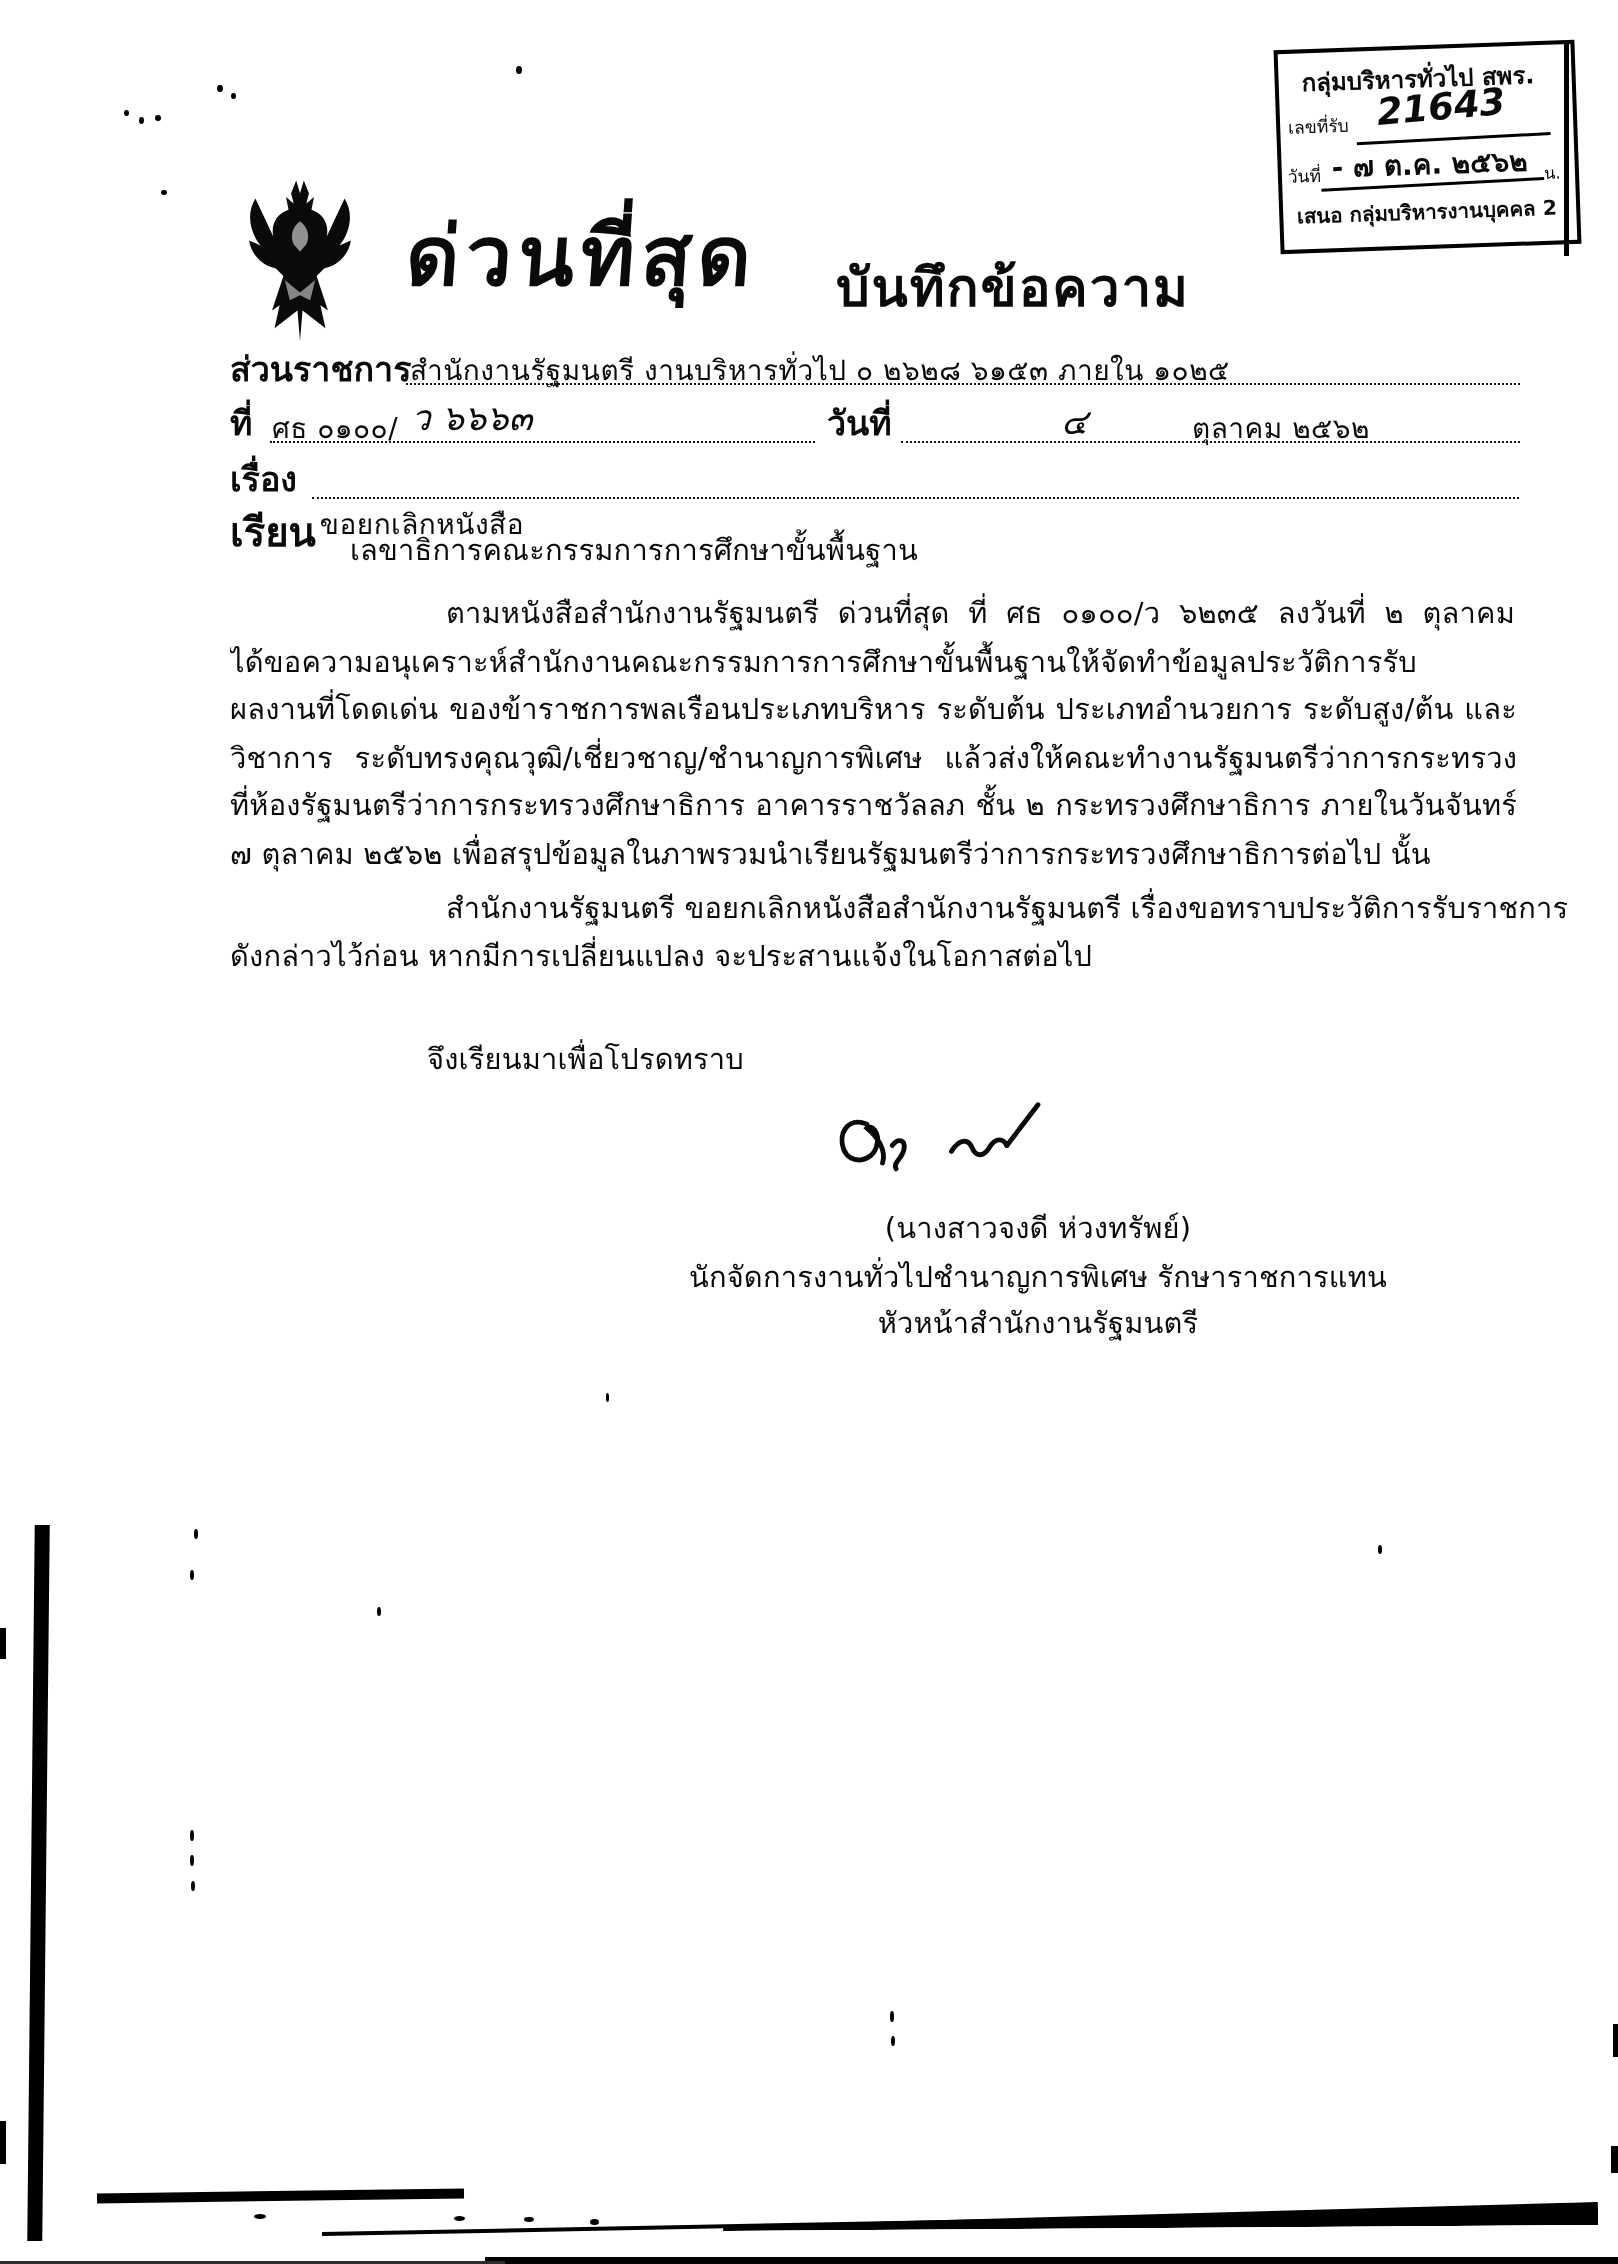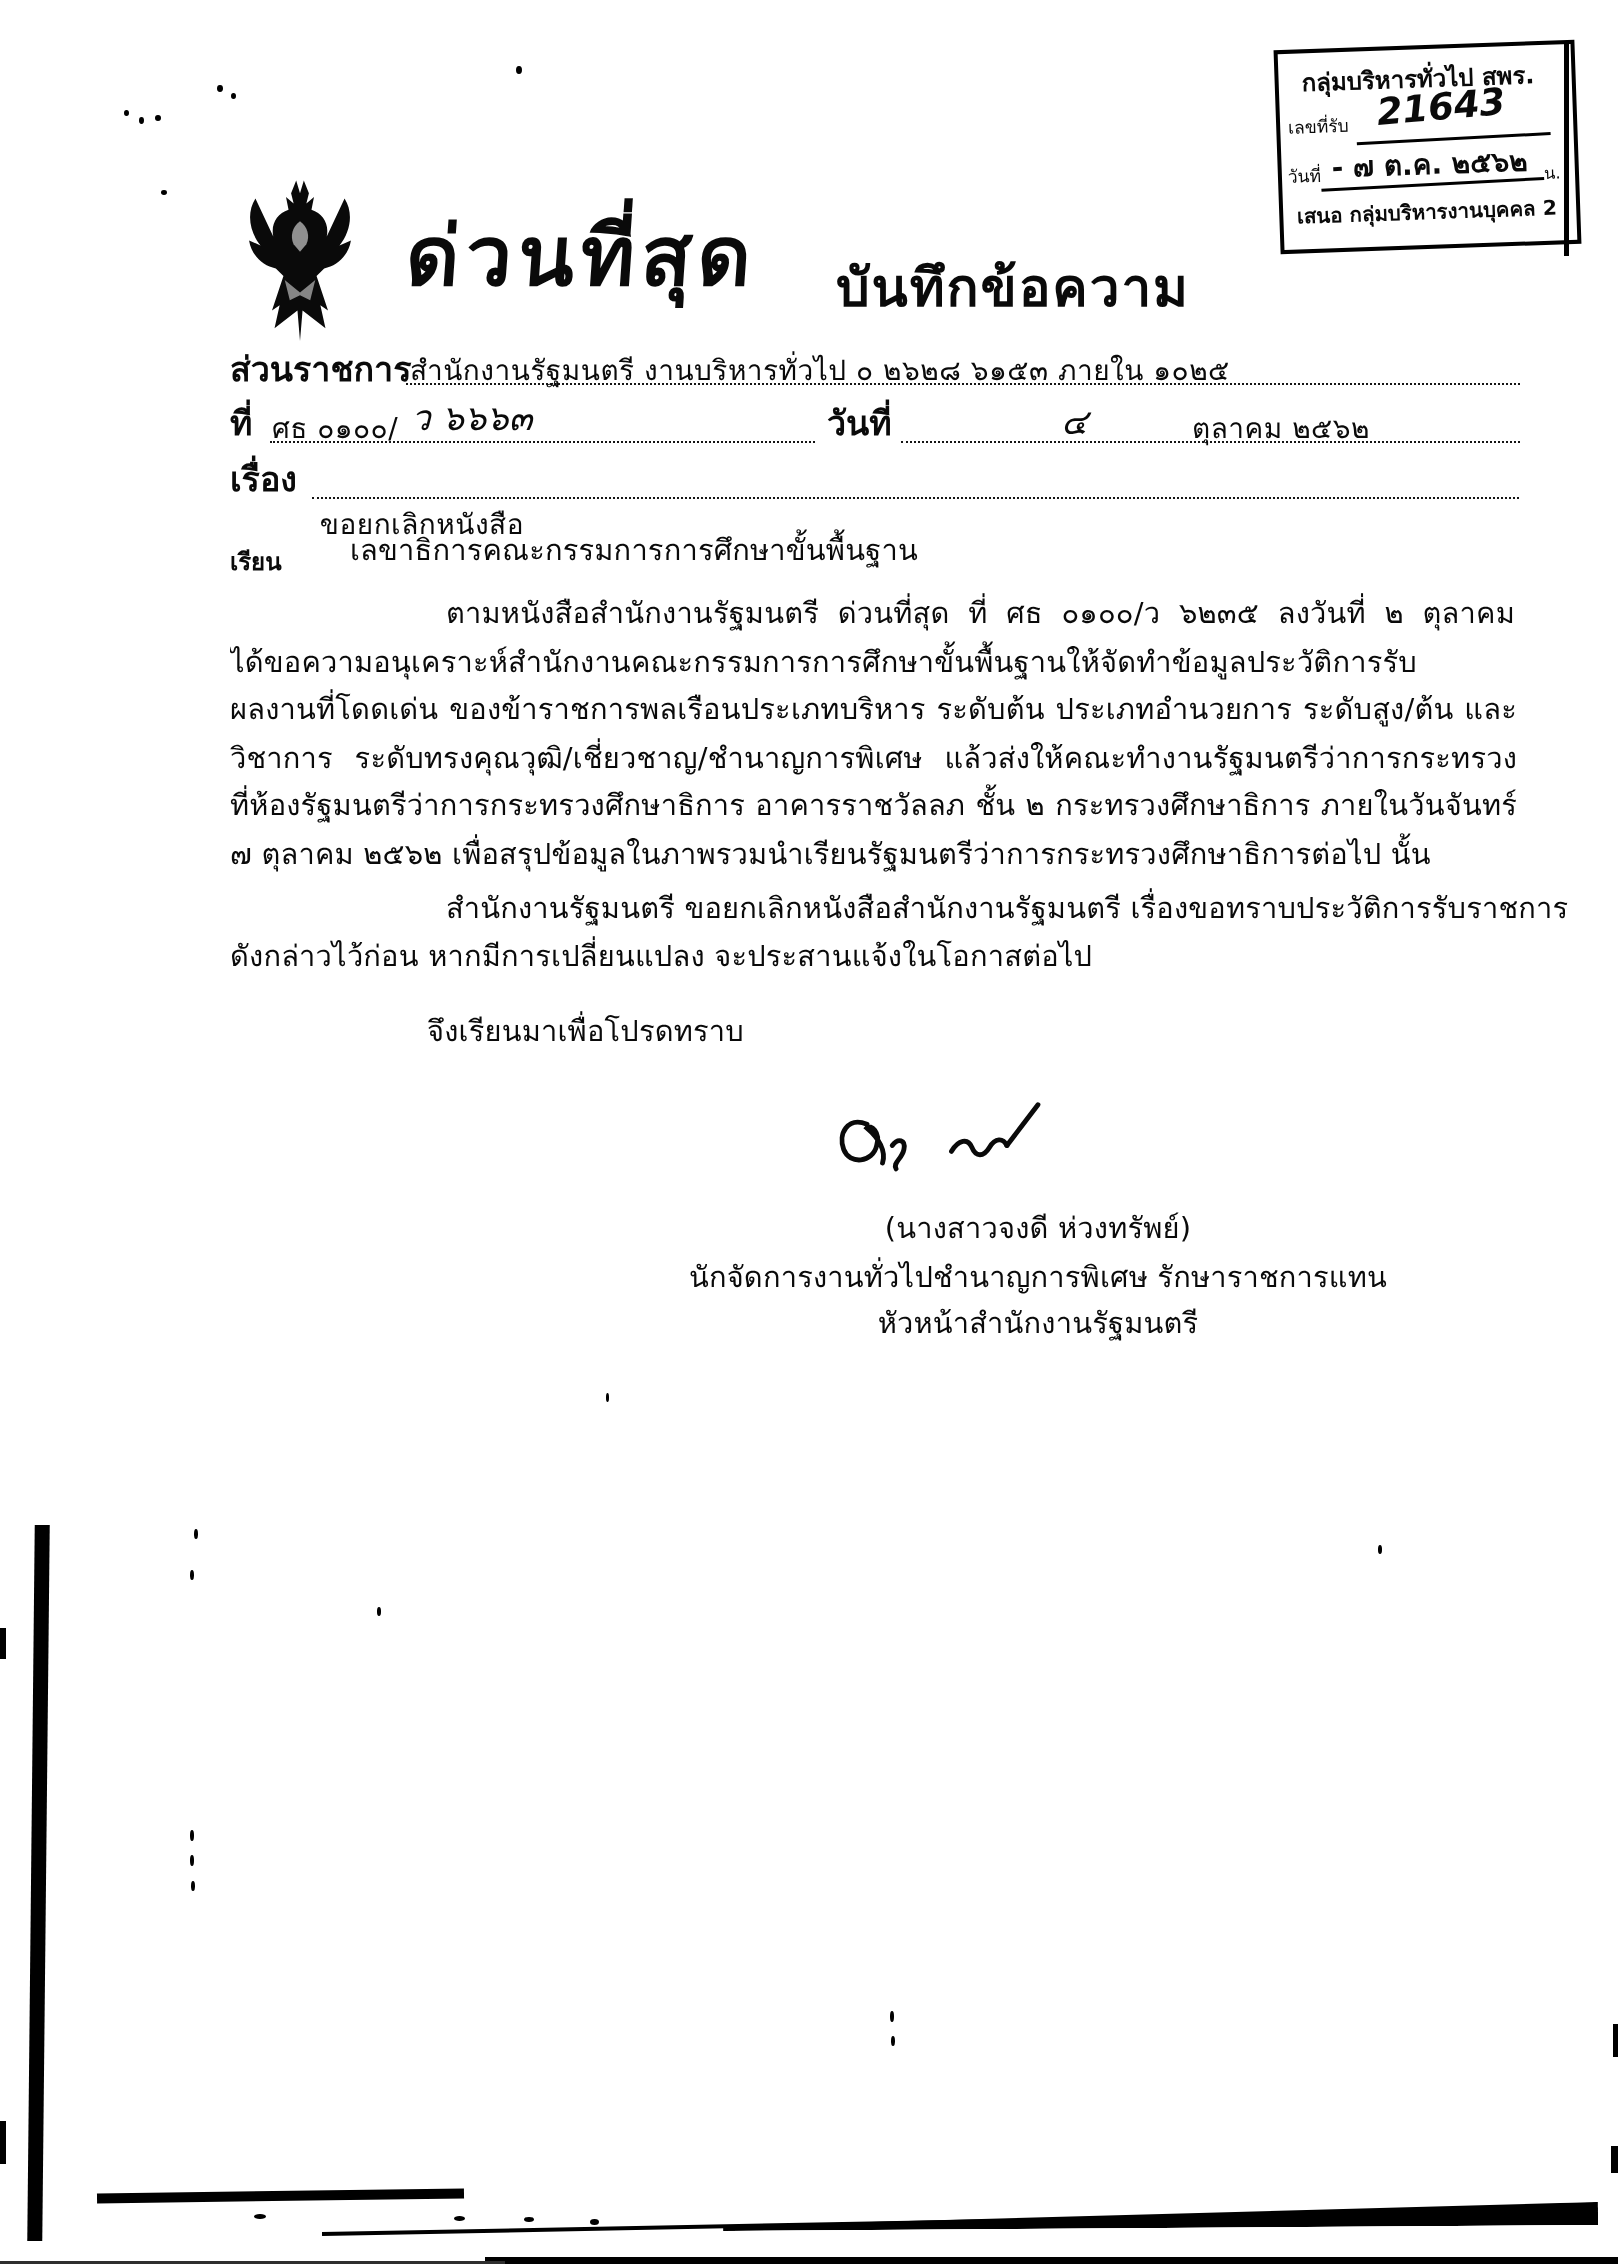--- a/index.html
+++ b/index.html
@@ -70,34 +70,34 @@
   <div class="abs dotline" style="left:901px;top:396px;width:619px;height:45px;">
     <span class="hand" style="position:absolute;left:160px;top:-1.9px;font-size:35px;">๔</span>
     <span class="typed" style="position:absolute;left:291px;top:9.7px;">ตุลาคม ๒๕๖๒</span>
   </div>
 
   <div class="abs b" style="left:230px;top:452px;font-size:34px;">เรื่อง</div>
   <div class="abs dotline" style="left:312px;top:452px;width:1207px;height:45px;">
     <span class="typed" style="position:absolute;left:7.8px;top:9.7px;margin-top:40px;">ขอยกเลิกหนังสือ</span>
   </div>
 
-  <div class="abs b" style="left:230px;top:542px;font-size:24px;">เรียน</div>
+  <div class="abs b" style="left:230px;top:500px;font-size:40px;">เรียน</div>
   <div class="abs bodyline" style="left:322px;top:527px;margin-left:28px;">เลขาธิการคณะกรรมการการศึกษาขั้นพื้นฐาน</div>
 
   <div class="abs bodyline just" style="left:446px;top:590px;width:1069px;">ตามหนังสือสำนักงานรัฐมนตรี ด่วนที่สุด ที่ ศธ ๐๑๐๐/ว ๖๒๓๕ ลงวันที่ ๒ ตุลาคม ๒๕๖๒</div>
   <div class="abs bodyline just" style="left:230px;top:639px;width:1287px;">ได้ขอความอนุเคราะห์สำนักงานคณะกรรมการการศึกษาขั้นพื้นฐานให้จัดทำข้อมูลประวัติการรับราชการ และ</div>
   <div class="abs bodyline just" style="left:230px;top:686px;width:1287px;">ผลงานที่โดดเด่น ของข้าราชการพลเรือนประเภทบริหาร ระดับต้น ประเภทอำนวยการ ระดับสูง/ต้น และประเภท</div>
   <div class="abs bodyline just" style="left:230px;top:735px;width:1287px;">วิชาการ ระดับทรงคุณวุฒิ/เชี่ยวชาญ/ชำนาญการพิเศษ แล้วส่งให้คณะทำงานรัฐมนตรีว่าการกระทรวงศึกษาธิการ</div>
   <div class="abs bodyline just" style="left:230px;top:782px;width:1287px;">ที่ห้องรัฐมนตรีว่าการกระทรวงศึกษาธิการ อาคารราชวัลลภ ชั้น ๒ กระทรวงศึกษาธิการ ภายในวันจันทร์ที่</div>
   <div class="abs bodyline" style="left:230px;top:831px;">๗ ตุลาคม ๒๕๖๒ เพื่อสรุปข้อมูลในภาพรวมนำเรียนรัฐมนตรีว่าการกระทรวงศึกษาธิการต่อไป นั้น</div>
 
   <div class="abs bodyline" style="left:230px;top:933px;">ดังกล่าวไว้ก่อน หากมีการเปลี่ยนแปลง จะประสานแจ้งในโอกาสต่อไป</div>
   <div class="abs bodyline" style="left:446px;top:885px;">สำนักงานรัฐมนตรี ขอยกเลิกหนังสือสำนักงานรัฐมนตรี เรื่องขอทราบประวัติการรับราชการ</div>
 
-  <div class="abs bodyline" style="left:427px;top:1008px;">จึงเรียนมาเพื่อโปรดทราบ</div>
+  <div class="abs bodyline" style="left:427px;top:1036px;">จึงเรียนมาเพื่อโปรดทราบ</div>
 
   <div class="sig-svg">
     <svg width="243" height="102" viewBox="0 0 250 105">
       <g fill="none" stroke="#0a0a0a" stroke-width="5" stroke-linecap="round">
         <path d="M38 30 C18 22 8 40 14 56 C20 72 44 70 48 52 C52 38 42 30 38 34 C50 44 58 58 54 70"></path>
         <path d="M64 52 C70 44 78 46 76 56 C74 66 64 70 68 76"></path>
         <path d="M125 58 C132 46 142 44 146 54 C150 64 158 64 164 54 C170 44 178 44 182 52"></path>
         <path d="M182 52 L214 10"></path>
       </g>
     </svg>

